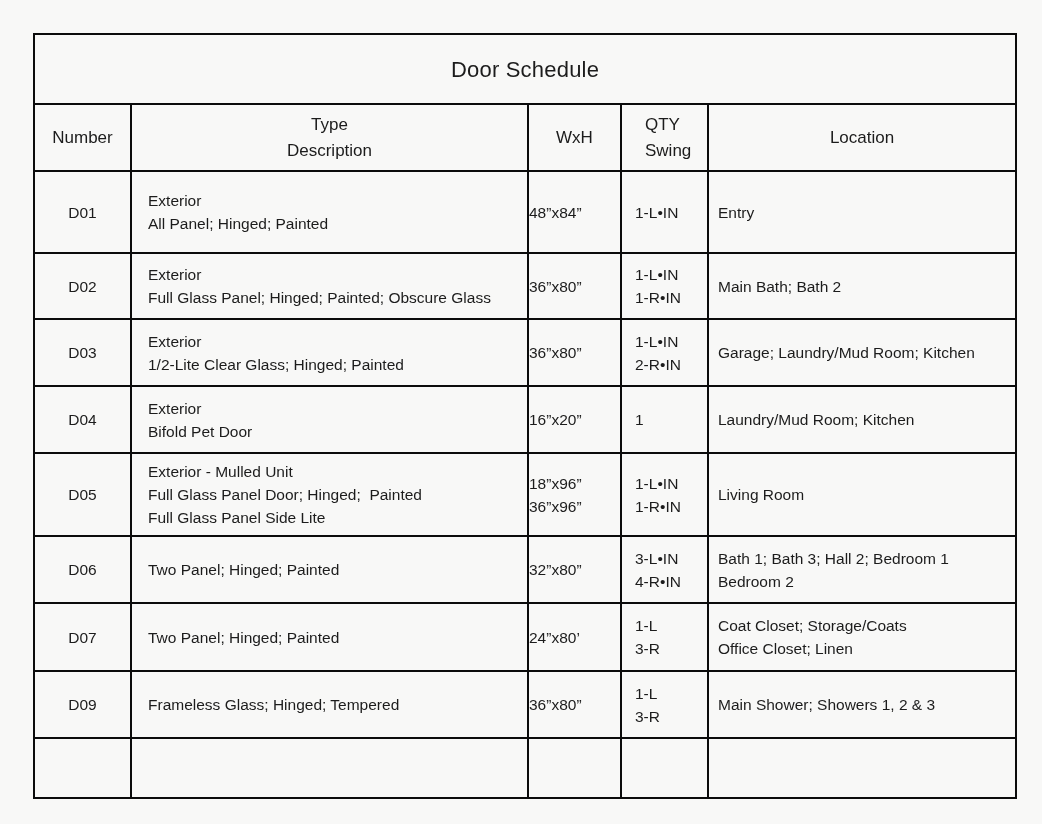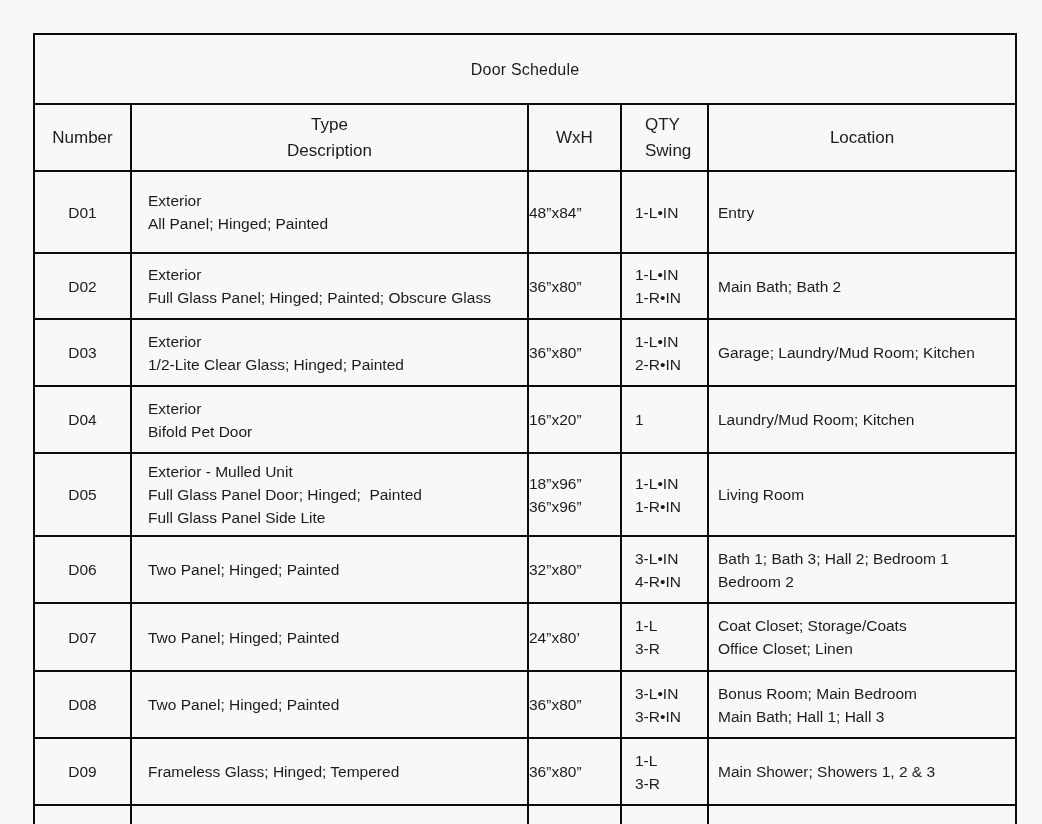--- a/index.html
+++ b/index.html
@@ -25,21 +25,21 @@
   }
   table.schedule td, table.schedule th {
     border: 2px solid #0b0b0b;
     vertical-align: middle;
     white-space: pre-wrap;
     font-weight: 400;
   }
   .title-cell {
     height: 70px;
     text-align: center;
-    font-size: 16px;
+    font-size: 22px;
     letter-spacing: 0.2px;
   }
   tr.head th {
     height: 67px;
     font-size: 17px;
     line-height: 26px;
   }
   th.h-center { text-align: center; }
   th.h-left   { text-align: left; padding-left: 23px; }
   td {
@@ -145,29 +145,20 @@
       </tr>
       <tr class="r6">
         <td class="c-number">D07</td>
         <td class="c-desc">Two Panel; Hinged; Painted</td>
         <td class="c-wxh">24”x80’</td>
         <td class="c-qty">1-L
 3-R</td>
         <td class="c-location">Coat Closet; Storage/Coats
 Office Closet; Linen</td>
       </tr>
-      <tr class="r7">
-        <td class="c-number">D08</td>
-        <td class="c-desc">Two Panel; Hinged; Painted</td>
-        <td class="c-wxh">36”x80”</td>
-        <td class="c-qty">3-L•IN
-3-R•IN</td>
-        <td class="c-location">Bonus Room; Main Bedroom
-Main Bath; Hall 1; Hall 3</td>
-      </tr>
       <tr class="r8">
         <td class="c-number">D09</td>
         <td class="c-desc">Frameless Glass; Hinged; Tempered</td>
         <td class="c-wxh">36”x80”</td>
         <td class="c-qty">1-L
 3-R</td>
         <td class="c-location">Main Shower; Showers 1, 2 &amp; 3</td>
       </tr>
       <tr class="r9">
         <td class="c-number"></td>

